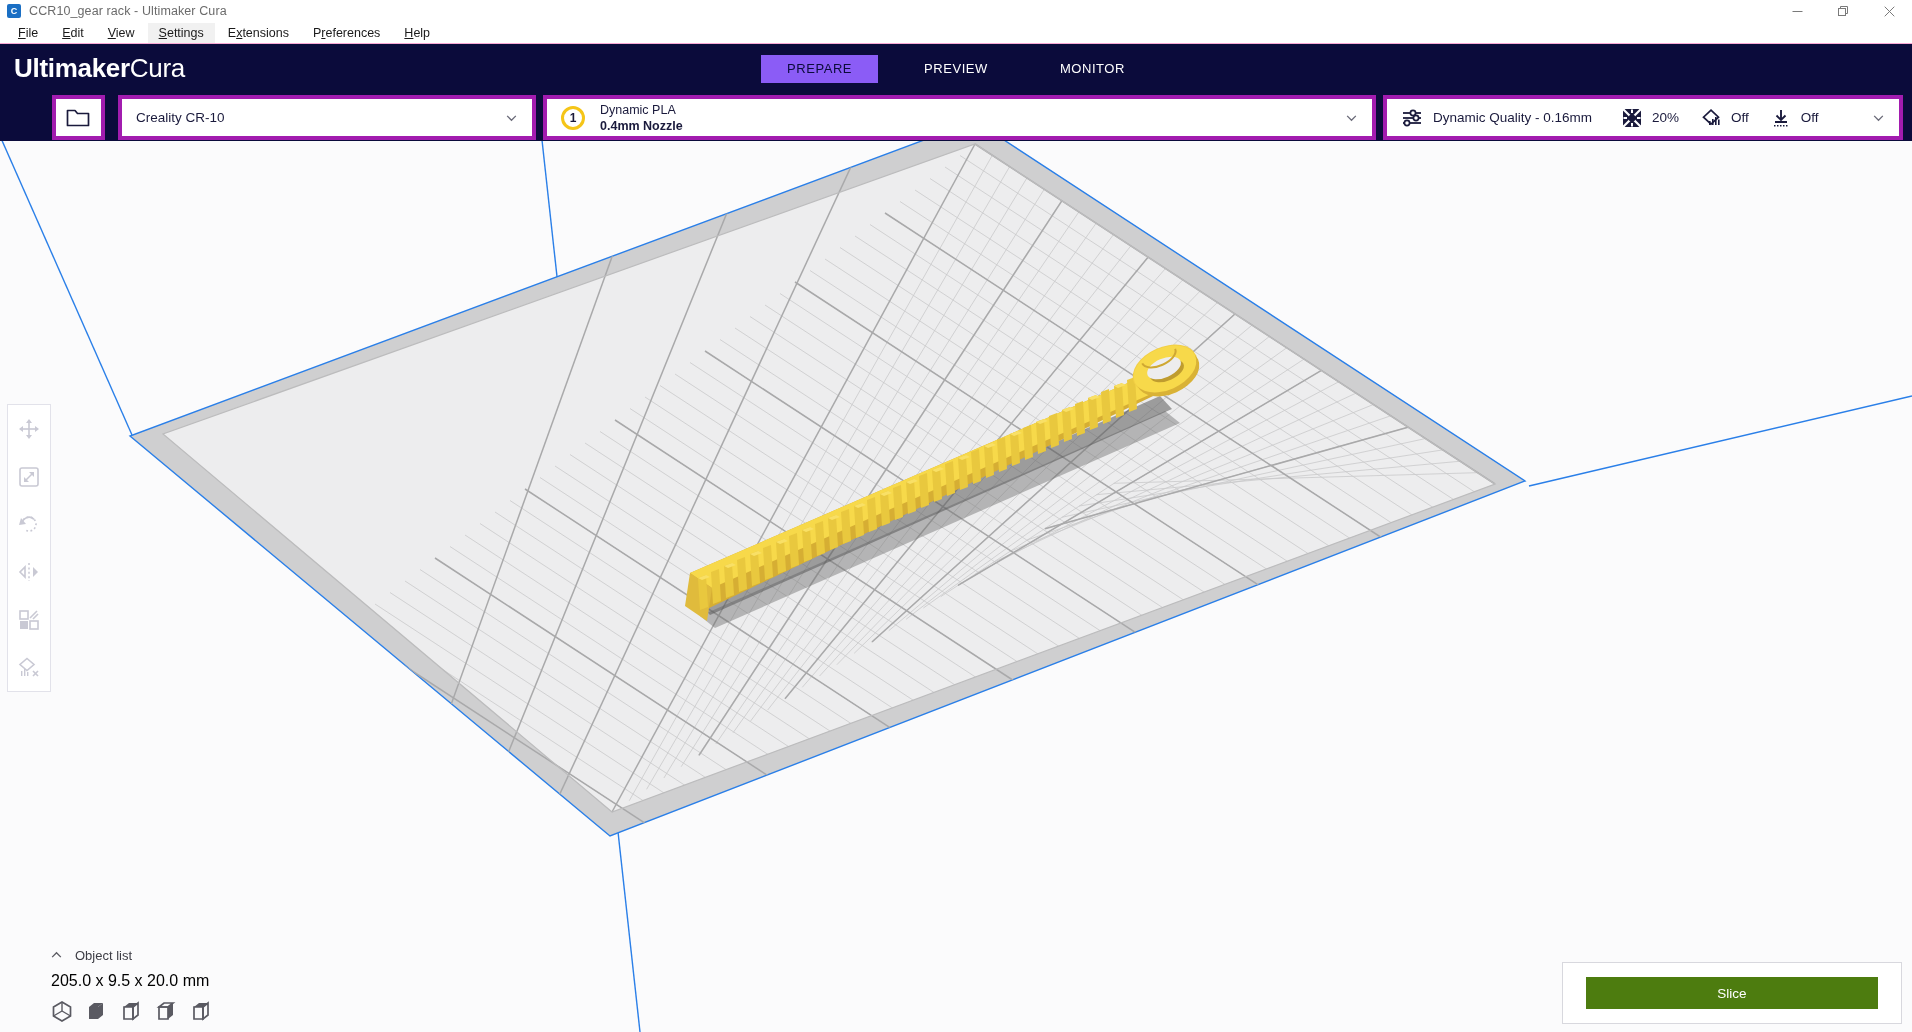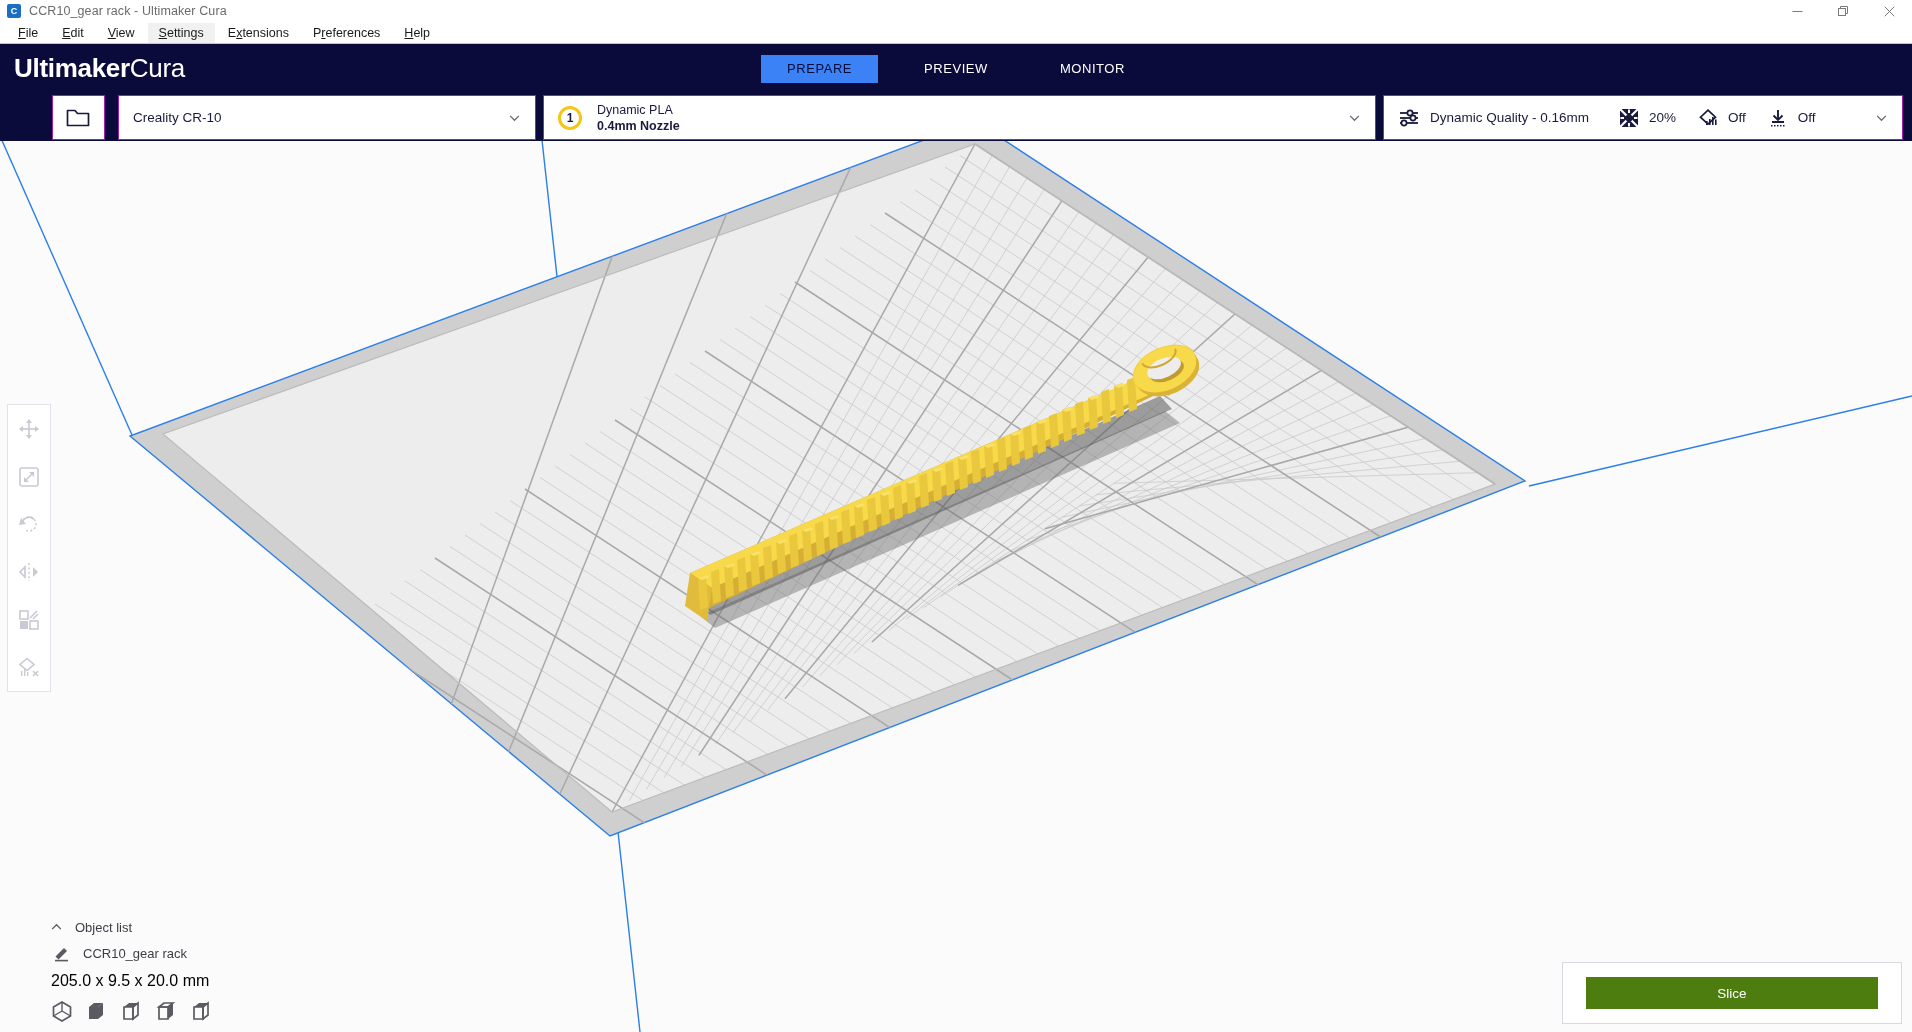--- a/index.html
+++ b/index.html
@@ -59,39 +59,39 @@
     position: absolute; left: 0; top: 0; width: 1912px; height: 50px;
     display: flex; align-items: flex-end; justify-content: center; pointer-events: none;
   }
   .stage-tabs-inner { display: flex; align-items: flex-end; height: 50px; pointer-events: auto; }
   .stage-tab {
     font-size: 13px; letter-spacing: .55px; color: #ffffff;
     padding: 0 26px; height: 28px; line-height: 28px; margin: 0 10px;
     align-self: center;
   }
   .stage-tab.active {
-    background: #3b82f6; color: #0b0b3b;
+    background: #8b5cf6; color: #0b0b3b;
     height: 28px; line-height: 28px; text-align: center;
   }
 
   .appbar-right { position: absolute; right: 10px; top: 0; height: 50px; display: flex; align-items: center; }
   .outline-btn {
     border: 1px solid #c9c9da; color: #ffffff; font-size: 12.5px;
     padding: 4px 9px; line-height: 14px; background: transparent; margin: 0 7px;
   }
   .grid-icon { display: flex; flex-wrap: wrap; width: 20px; margin: 0 6px; }
   .grid-icon i { width: 4px; height: 4px; background: #ffffff; margin: 1.5px; display: block; }
 
   
   .configrow {
     position: absolute; top: 94px; left: 0; width: 1912px; height: 47px;
     background: #0b0b3b;
   }
   .cfg-card {
-    position: absolute; background: #ffffff; border: 1px solid #a21caf;
+    position: absolute; background: #ffffff; border: 4px solid #a21caf;
     box-sizing: border-box; display: flex; align-items: center;
   }
   .open-file { left: 52px; top: 1px; width: 53px; height: 45px; justify-content: center; }
   .printer-sel { left: 118px; top: 1px; width: 418px; height: 45px; padding: 0 14px; justify-content: space-between; }
   .material-sel { left: 543px; top: 1px; width: 833px; height: 45px; padding: 0 14px; justify-content: space-between; }
   .profile-sel { left: 1383px; top: 1px; width: 520px; height: 45px; padding: 16px 14px; }
 
   .sel-text { font-size: 13.5px; color: #1a1a3c; }
   .chev { width: 13px; height: 13px; flex: 0 0 auto; }
 
@@ -581,27 +581,20 @@
     </div>
   </div>
 
   <div class="objpanel">
     <div class="obj-head">
       <svg class="chevup" viewBox="0 0 12 12">
         <polyline points="2,7.5 6,3.5 10,7.5" fill="none" stroke="#5a5a62" stroke-width="1.2"></polyline>
       </svg>
       <span class="obj-head-label">Object list</span>
     </div>
-    <div class="obj-row">
-      <svg class="mico" viewBox="0 0 18 18">
-        <path d="M2.5 12.5 L11 4 L14 7 L5.5 15.5 Z" fill="#5a5a62"></path>
-        <line x1="2" y1="16.6" x2="15" y2="16.6" stroke="#5a5a62" stroke-width="1.6"></line>
-      </svg>
-      <span class="obj-name">CCR10_gear rack</span>
-    </div>
     <div class="obj-dims">205.0 x 9.5 x 20.0 mm</div>
     <div class="view-icons">
       <svg class="vi" viewBox="0 0 22 22">
         <polygon points="11,2 19.5,7 19.5,16 11,21 2.5,16 2.5,7" fill="none" stroke="#5a5a62" stroke-width="1.7"></polygon>
         <g stroke="#5a5a62" stroke-width="1.4" fill="none">
           <line x1="11" y1="2" x2="11" y2="11"></line>
             <line x1="11" y1="11" x2="2.5" y2="16"></line>
             <line x1="11" y1="11" x2="19.5" y2="16"></line>
         </g>
       </svg>

